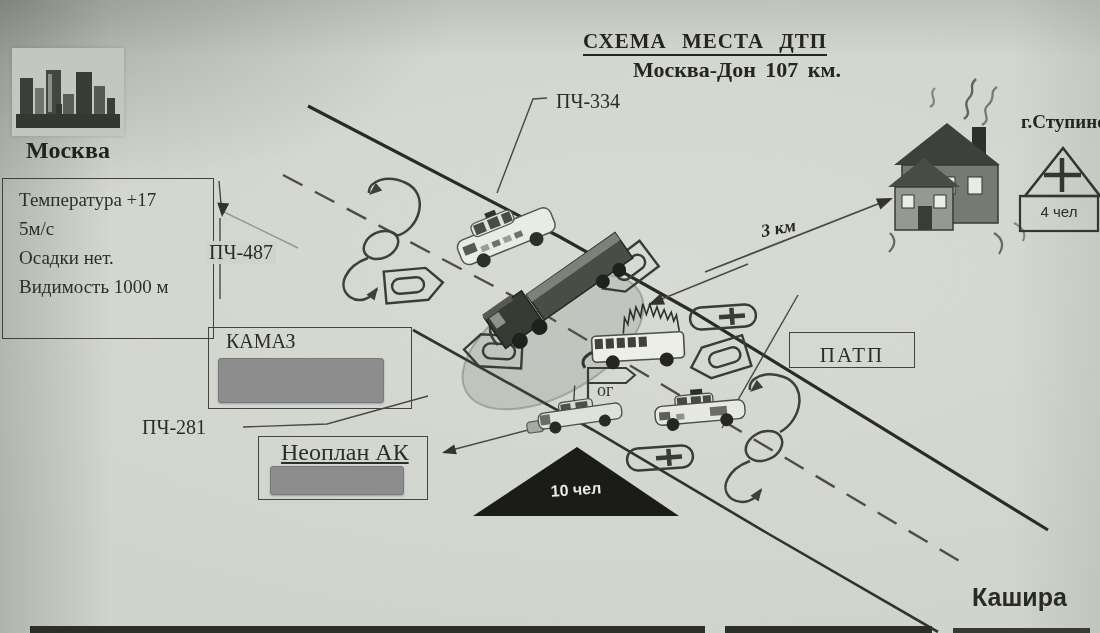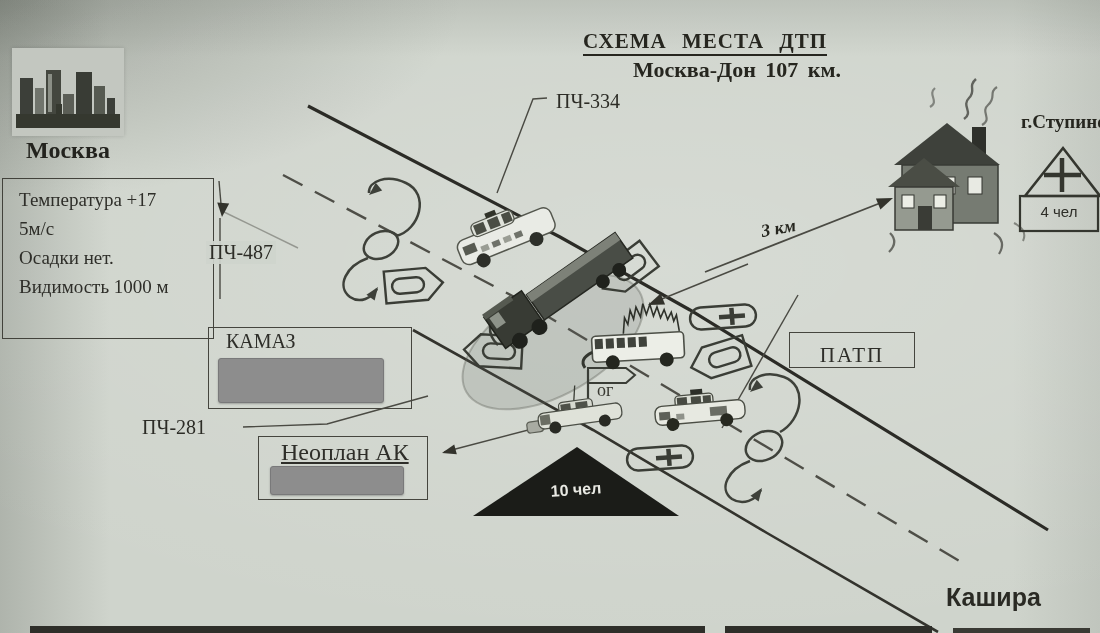--- a/index.html
+++ b/index.html
@@ -44,21 +44,21 @@
   .pso16-box{left:765px;top:267px;width:132px;height:51px;text-align:center;line-height:48px;font-size:21px;}
   .patp-box{left:789px;top:332px;width:126px;height:36px;text-align:center;line-height:44px;font-size:21px;letter-spacing:2px;}
   
   .og-label{left:597px;top:380px;font-size:18px;color:#3a3a33;}
   .km3-label{left:761px;top:218px;font-size:18px;font-weight:bold;font-style:italic;transform:rotate(-10deg);color:#26261f;}
   .tri-label{left:530px;top:481px;width:92px;text-align:center;font-family:"Liberation Sans","DejaVu Sans",sans-serif;
              font-size:16px;font-weight:bold;color:#e9e9e3;transform:rotate(-4deg);}
   .chel4-label{left:1022px;top:203px;width:74px;text-align:center;font-family:"Liberation Sans","DejaVu Sans",sans-serif;
              font-size:15px;color:#2e2e28;}
   .stupino-label{left:1021px;top:111px;font-size:19px;font-weight:bold;white-space:nowrap;color:#26261f;}
-  .kashira-label{left:946px;top:583px;font-size:25px;font-weight:bold;
+  .kashira-label{left:972px;top:583px;font-size:25px;font-weight:bold;
              font-family:"Liberation Sans","DejaVu Sans",sans-serif;color:#2a2a24;text-align:center;}
   
   .desk{background:#2e2e29;}
 </style>
 </head>
 <body>
 
 <div id="canvas">
 
   <svg class="abs" style="left:0;top:0;" width="1100" height="633" viewBox="0 0 1100 633">

